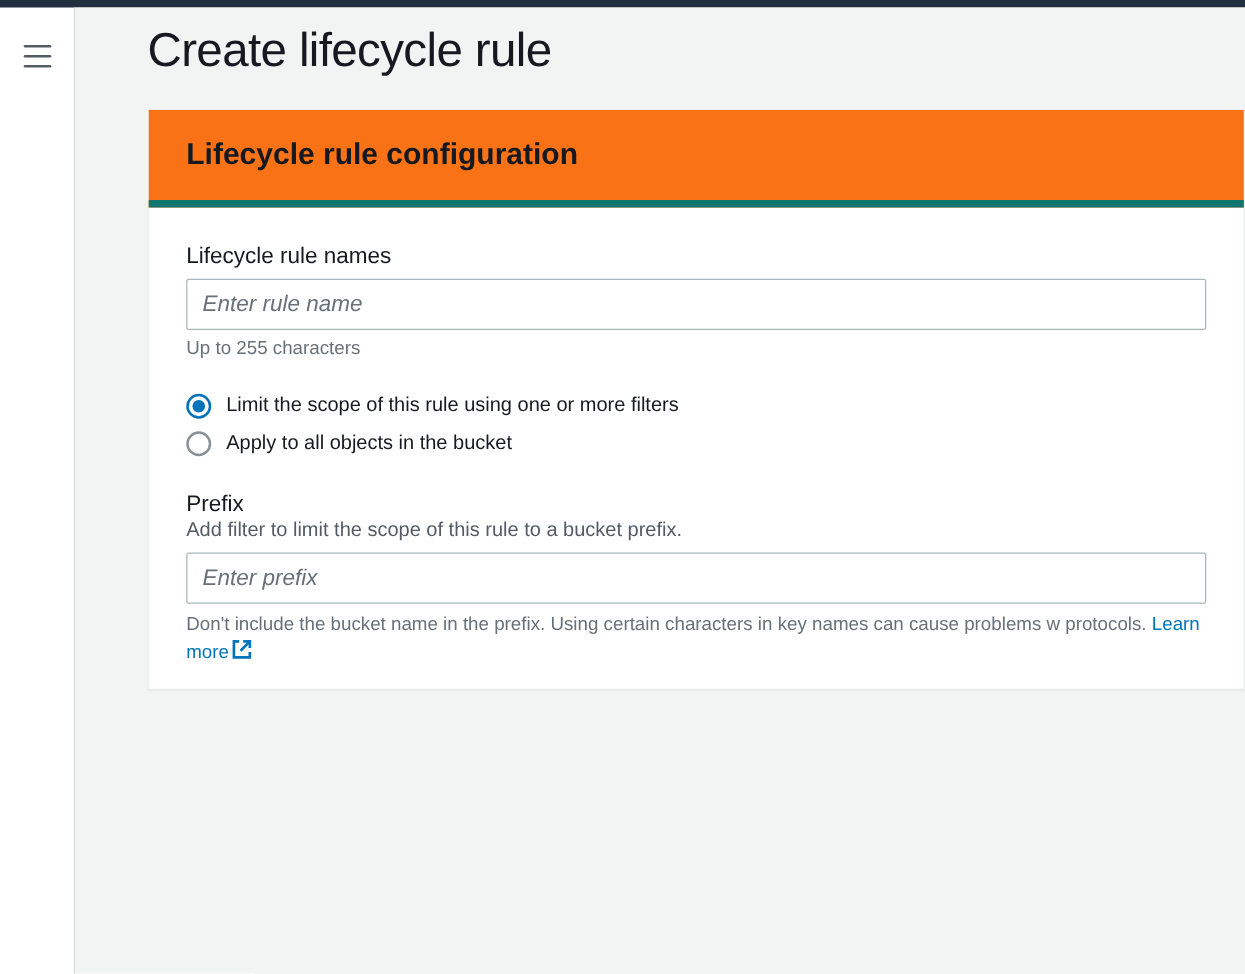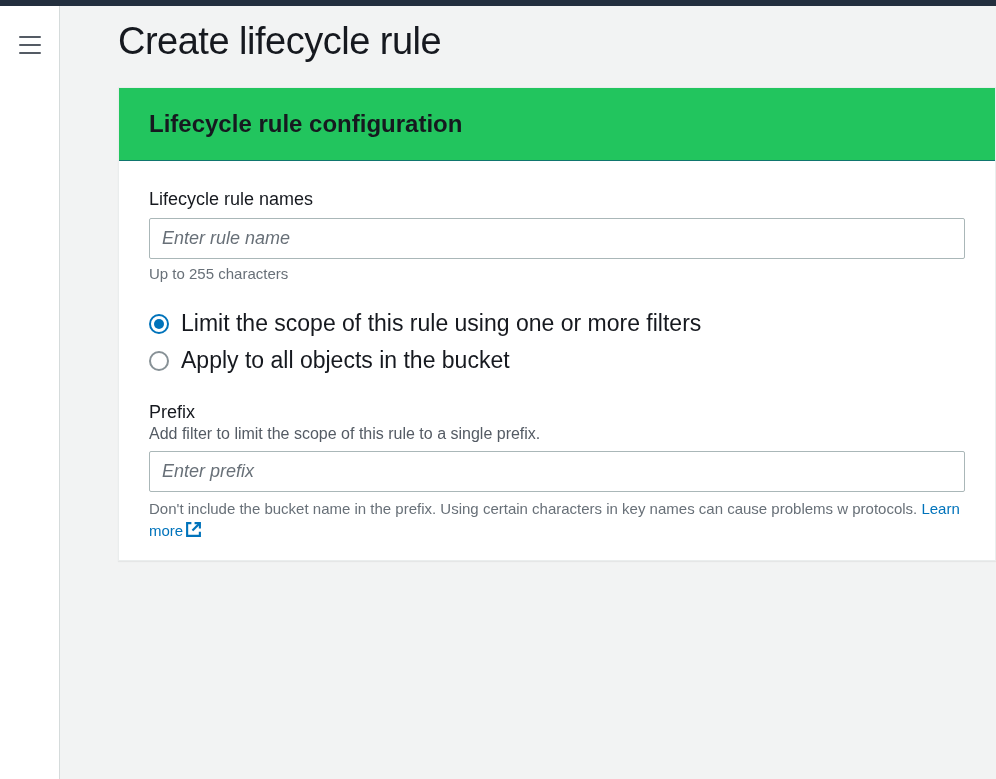--- a/index.html
+++ b/index.html
@@ -59,22 +59,22 @@
       letter-spacing: -0.5px;
     }
     .panel {
       background: #ffffff;
       border: 1px solid #eaeded;
       box-shadow: 0 1px 1px rgba(0,0,0,0.05);
       min-width: 876px;
     }
     .panel-header {
       padding: 22px 30px 22px 30px;
-      border-bottom: 1px solid #0f766e;
-      background: #22c55e;
+      border-bottom: 6px solid #0f766e;
+      background: #f97316;
     }
     .panel-header h2 {
       font-size: 24px;
       font-weight: 700;
       color: #16191f;
     }
     .panel-body {
       padding: 28px 30px 12px 30px;
     }
     .field-group {
@@ -133,21 +133,21 @@
       width: 10px;
       height: 10px;
       border-radius: 50%;
       background: #0073bb;
       display: none;
     }
     .radio-outer.selected .radio-inner {
       display: block;
     }
     .radio-label {
-      font-size: 23px;
+      font-size: 16px;
       color: #16191f;
       cursor: pointer;
     }
     .section-h {
       font-size: 26px;
       font-weight: 400;
       color: #16191f;
       margin-bottom: 4px;
     }
     .section-desc {
@@ -229,21 +229,21 @@
               <span class="radio-label">Apply to all objects in the bucket</span>
             </div>
           </div>
         </div>
 
         <div class="field-group" style="margin-bottom:20px;">
         </div>
 
         <div class="field-group" style="margin-bottom:4px;">
           <label class="field-label" style="margin-bottom:2px;">Prefix</label>
-          <div class="sub-desc">Add filter to limit the scope of this rule to a single prefix.</div>
+          <div class="sub-desc">Add filter to limit the scope of this rule to a bucket prefix.</div>
           <input type="text" class="text-input" placeholder="Enter prefix" style="">
           <div class="hint-text">
             <span>Don't include the bucket name in the prefix. Using certain characters in key names can cause problems w protocols. </span><a class="link"><span>Learn more</span><span class="ext-icon"><svg viewBox="0 0 16 16" fill="none" stroke="#0073bb" stroke-width="2">
                     <path d="M6 2 H2 V14 H14 V10"></path>
                     <path d="M9 2 H14 V7"></path>
                     <path d="M14 2 L7 9"></path>
                   </svg></span></a>
           </div>
         </div>
 

